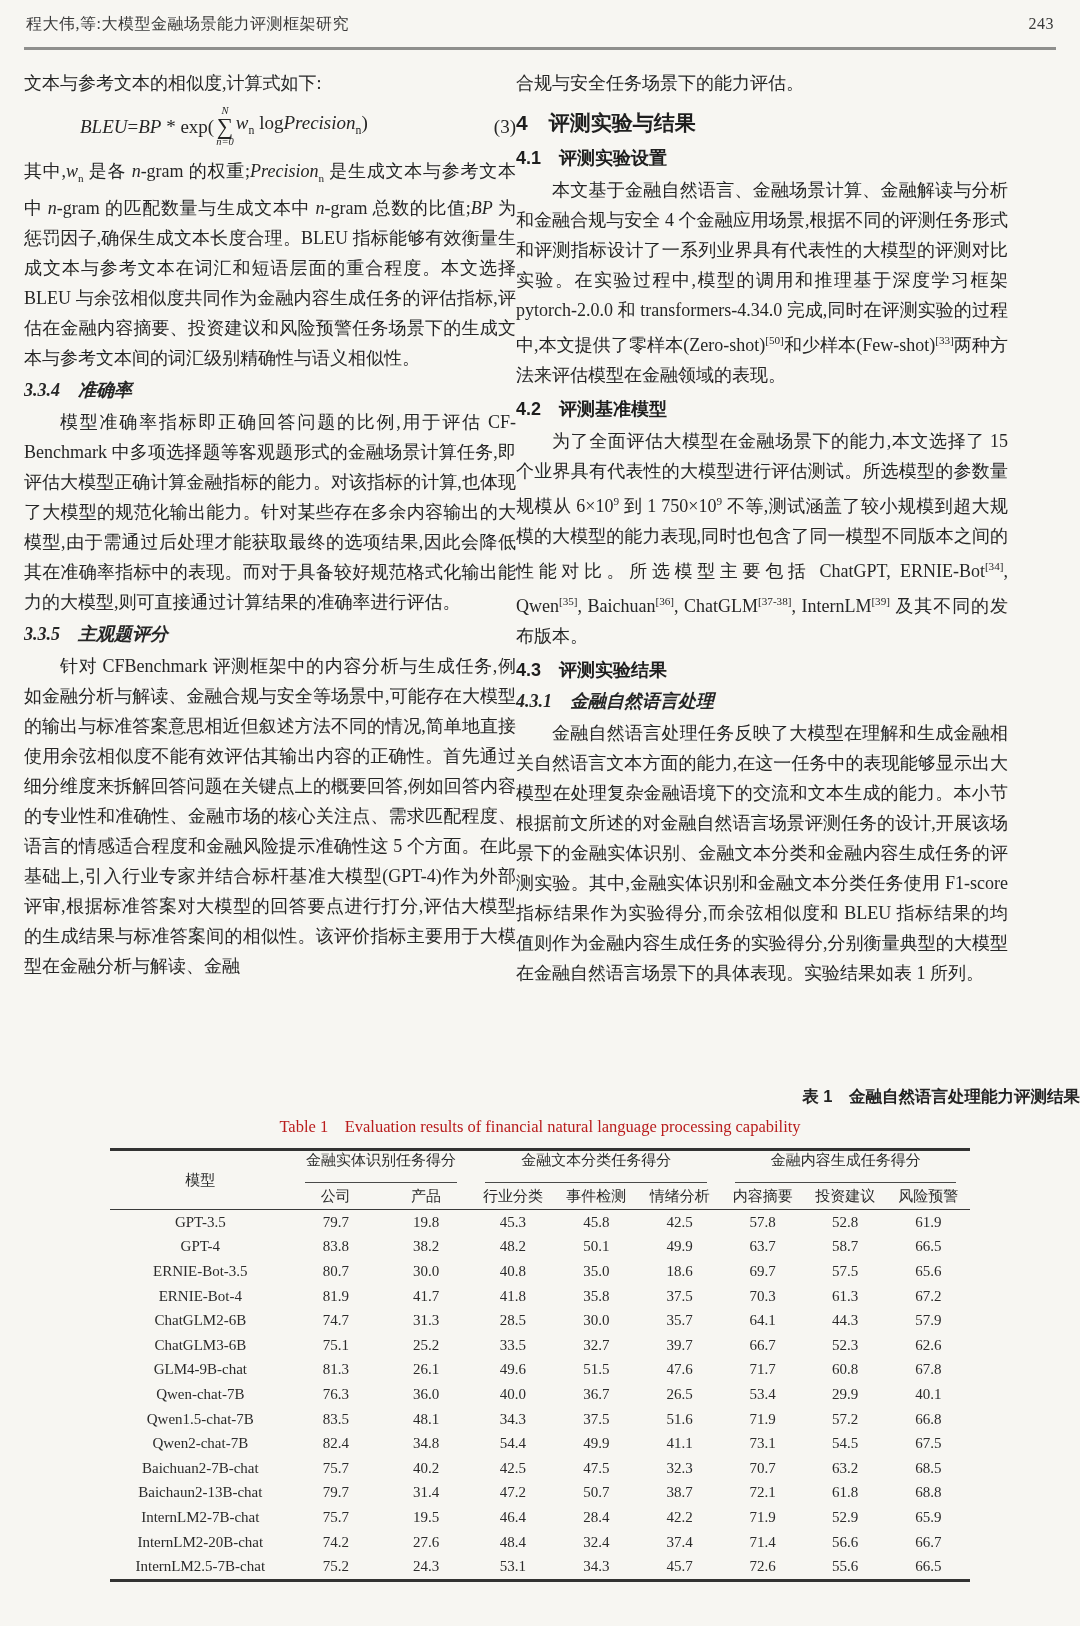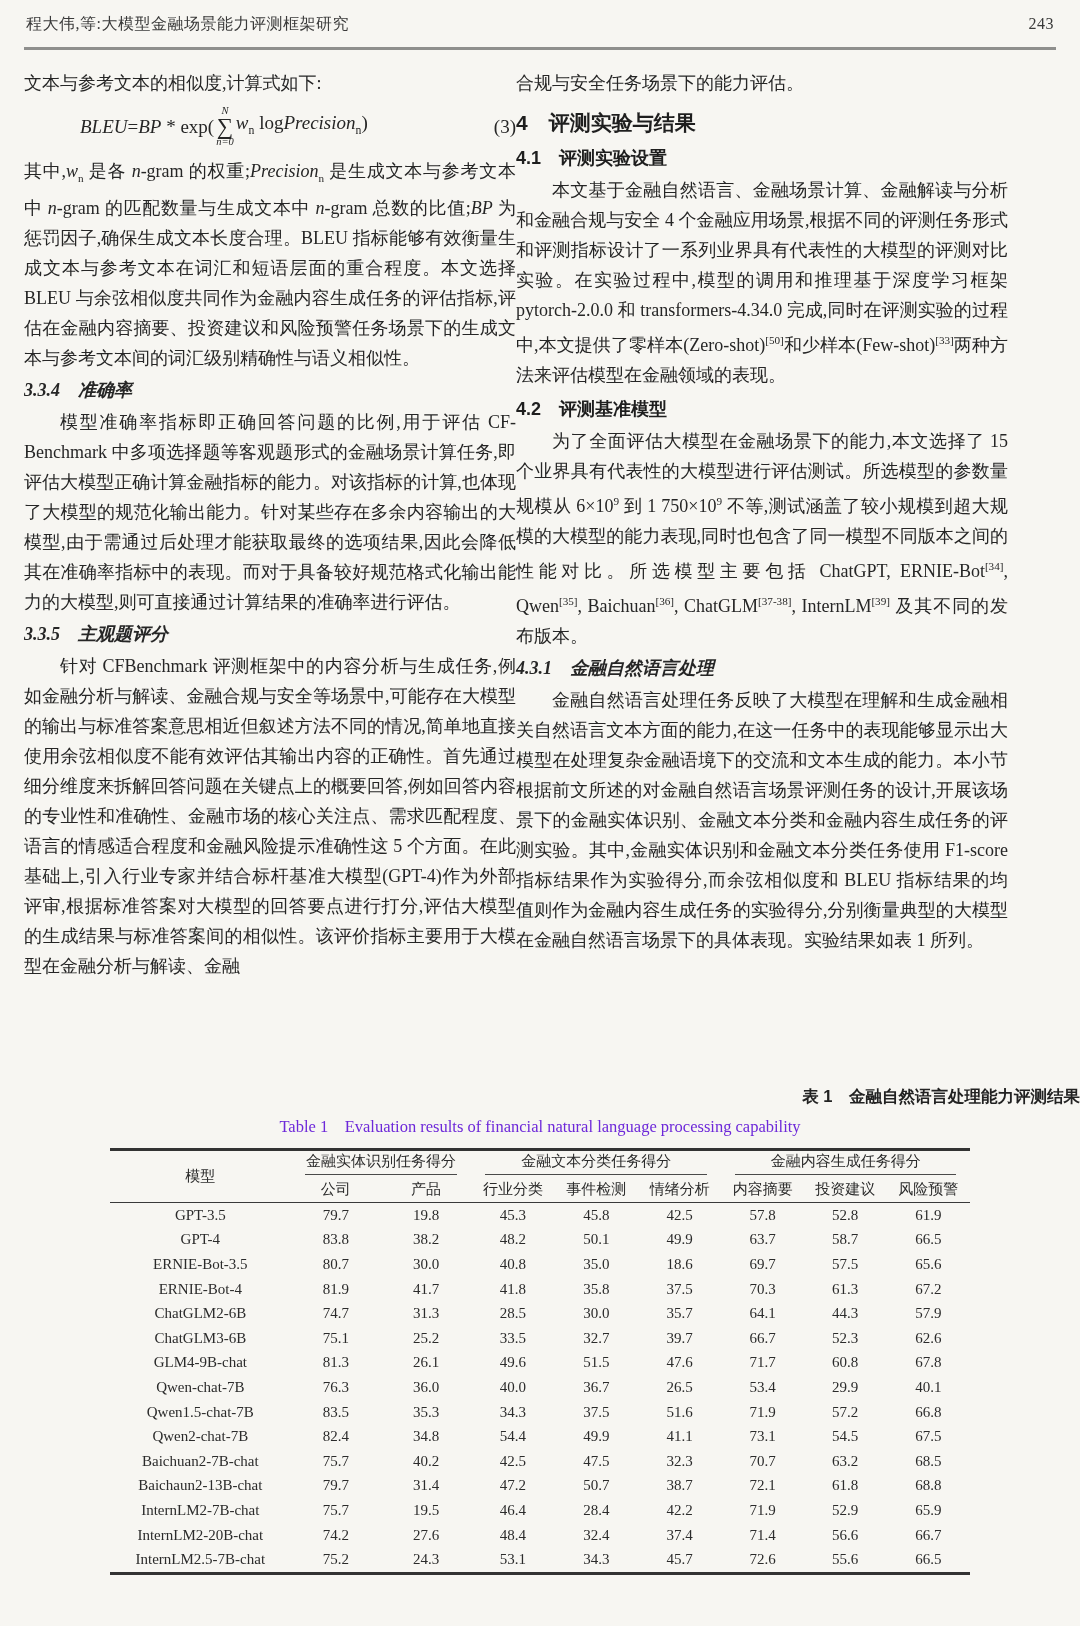--- a/index.html
+++ b/index.html
@@ -54,33 +54,33 @@
   h4.kaiti{
     font-size:18px;font-weight:600;font-style:italic;margin:3px 0 3px;line-height:28px;
     text-align:left;
   }
   
   .tablewrap{position:absolute;top:1086px;left:0;width:1080px;}
   .cap-zh{
     text-align:right;font-size:16.5px;font-weight:700;margin:0 0 8px;
     font-family:"Liberation Sans","DejaVu Sans",sans-serif;color:#222;
   }
-  .cap-en{text-align:center;font-size:16.5px;margin:0 0 10px;color:#6d28d9;}
+  .cap-en{text-align:center;font-size:16.5px;margin:0 0 10px;color:#b91c1c;}
   table.eval{
     width:860px;margin:0 auto;border-collapse:collapse;table-layout:fixed;
     border-top:3px solid #333;border-bottom:3px solid #333;
     font-size:15px;color:#2b2b2b;
   }
   table.eval th,table.eval td{
     text-align:center;vertical-align:middle;padding:0;font-weight:400;
   }
   thead .grp-row th{height:25px;}
   thead .sub-row th{height:26px;border-bottom:1.5px solid #3a3a3a;}
   th.model-h{border-bottom:1.5px solid #3a3a3a;font-weight:400;}
-  .grp-label{display:block;margin:0 14px;border-bottom:1px solid #4a4a4a;padding-bottom:3px;}
+  .grp-label{display:block;margin:0 14px;border-bottom:1px solid #4a4a4a;padding-bottom:12px;}
   tbody td{height:24.6px;font-size:15px;}
   tbody td.model-cell{font-size:15px;}
   
   .footer-cols{
     position:absolute;top:1644px;left:24px;width:1032px;
     display:flex;gap:75px;font-size:18px;line-height:30px;
   }
   .footer-cols p{margin:0;width:492px;text-align:justify;}
 </style>
 </head>
@@ -119,20 +119,21 @@
       <p class="indent">针对 CFBenchmark 评测框架中的内容分析与生成任务,例如金融分析与解读、金融合规与安全等场景中,可能存在大模型的输出与标准答案意思相近但叙述方法不同的情况,简单地直接使用余弦相似度不能有效评估其输出内容的正确性。首先通过细分维度来拆解回答问题在关键点上的概要回答,例如回答内容的专业性和准确性、金融市场的核心关注点、需求匹配程度、语言的情感适合程度和金融风险提示准确性这 5 个方面。在此基础上,引入行业专家并结合标杆基准大模型(GPT-4)作为外部评审,根据标准答案对大模型的回答要点进行打分,评估大模型的生成结果与标准答案间的相似性。该评价指标主要用于大模型在金融分析与解读、金融</p>
     </div>
 
     <div class="col">
       <p>合规与安全任务场景下的能力评估。</p>
       <h2 class="sec">4　评测实验与结果</h2>
       <h3 class="subsec">4.1　评测实验设置</h3>
       <p class="indent">本文基于金融自然语言、金融场景计算、金融解读与分析和金融合规与安全 4 个金融应用场景,根据不同的评测任务形式和评测指标设计了一系列业界具有代表性的大模型的评测对比实验。在实验过程中,模型的调用和推理基于深度学习框架 pytorch-2.0.0 和 transformers-4.34.0 完成,同时在评测实验的过程中,本文提供了零样本(Zero-shot)<sup>[50]</sup>和少样本(Few-shot)<sup>[33]</sup>两种方法来评估模型在金融领域的表现。</p>
       <h3 class="subsec">4.2　评测基准模型</h3>
       <p class="indent">为了全面评估大模型在金融场景下的能力,本文选择了 15 个业界具有代表性的大模型进行评估测试。所选模型的参数量规模从 6×10<sup>9</sup> 到 1 750×10<sup>9</sup> 不等,测试涵盖了较小规模到超大规模的大模型的能力表现,同时也包含了同一模型不同版本之间的性能对比。所选模型主要包括 ChatGPT, ERNIE-Bot<sup>[34]</sup>, Qwen<sup>[35]</sup>, Baichuan<sup>[36]</sup>, ChatGLM<sup>[37-38]</sup>, InternLM<sup>[39]</sup> 及其不同的发布版本。</p>
+      <h3 class="subsec">4.3　评测实验结果</h3>
       <h4 class="kaiti">4.3.1　金融自然语言处理</h4>
       <p class="indent">金融自然语言处理任务反映了大模型在理解和生成金融相关自然语言文本方面的能力,在这一任务中的表现能够显示出大模型在处理复杂金融语境下的交流和文本生成的能力。本小节根据前文所述的对金融自然语言场景评测任务的设计,开展该场景下的金融实体识别、金融文本分类和金融内容生成任务的评测实验。其中,金融实体识别和金融文本分类任务使用 F1-score 指标结果作为实验得分,而余弦相似度和 BLEU 指标结果的均值则作为金融内容生成任务的实验得分,分别衡量典型的大模型在金融自然语言场景下的具体表现。实验结果如表 1 所列。</p>
     </div>
 
   </div>
 
   <div class="tablewrap">
     <p class="cap-zh">表 1　金融自然语言处理能力评测结果</p>
     <p class="cap-en">Table 1　Evaluation results of financial natural language processing capability</p>
 
@@ -257,21 +258,21 @@
             <td>40.0</td>
             <td>36.7</td>
             <td>26.5</td>
             <td>53.4</td>
             <td>29.9</td>
             <td>40.1</td>
           </tr>
           <tr>
             <td class="model-cell">Qwen1.5-chat-7B</td>
             <td>83.5</td>
-            <td>35.3</td>
+            <td>48.1</td>
             <td>34.3</td>
             <td>37.5</td>
             <td>51.6</td>
             <td>71.9</td>
             <td>57.2</td>
             <td>66.8</td>
           </tr>
           <tr>
             <td class="model-cell">Qwen2-chat-7B</td>
             <td>82.4</td>

